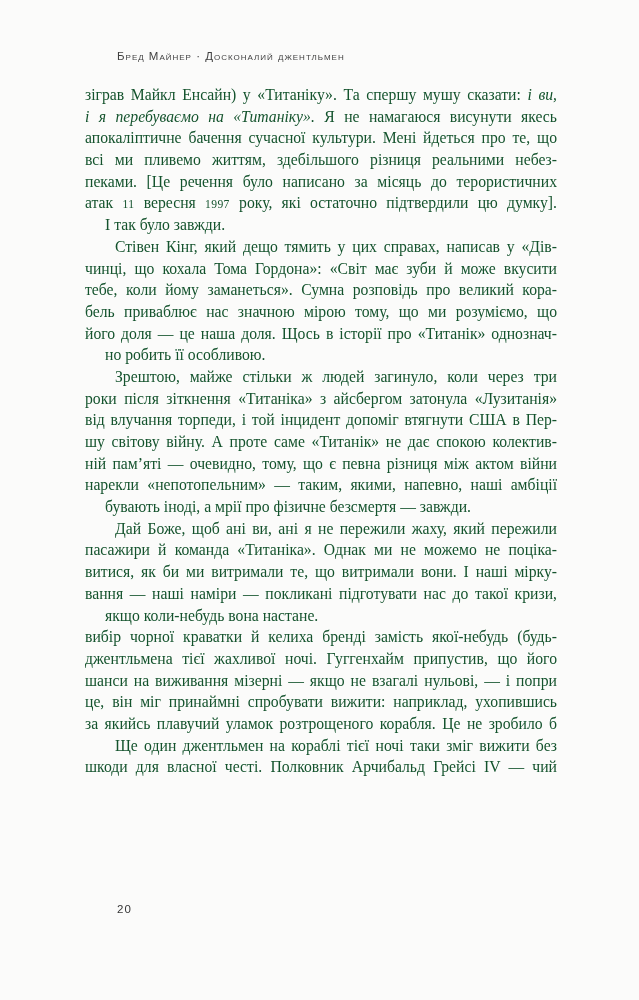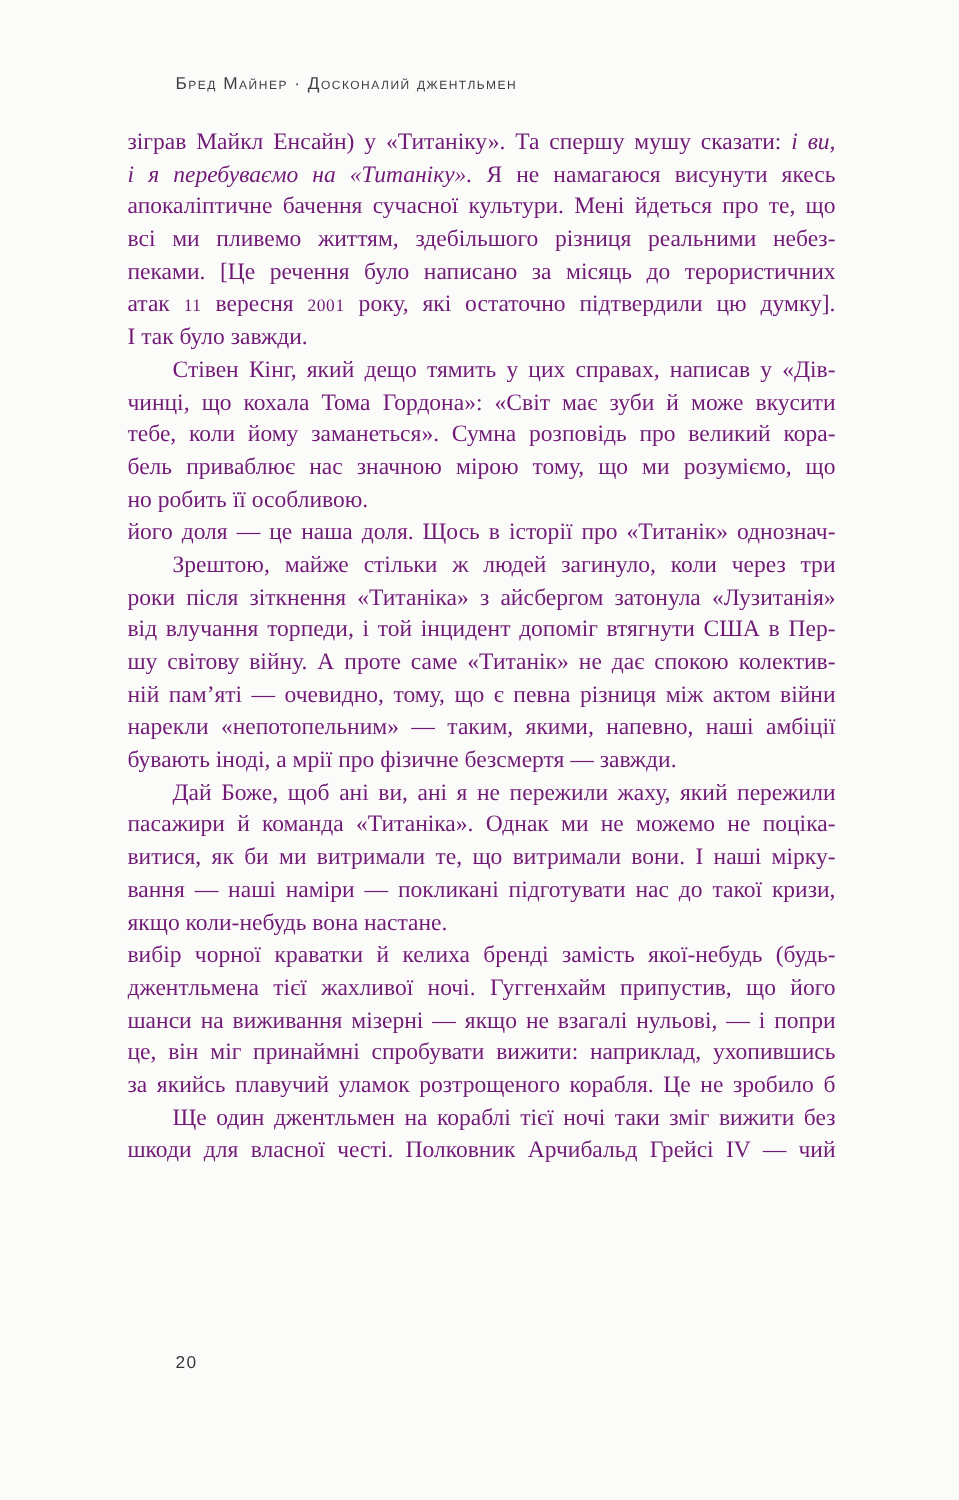--- a/index.html
+++ b/index.html
@@ -30,31 +30,32 @@
     color: #3f3f3f;
     white-space: nowrap;
   }
   .body-text {
     position: absolute;
     left: 85px;
     top: 84px;
     width: 472px;
     font-size: 15.7px;
     line-height: 21.7px;
-    color: #701a75;
+    color: #14532d;
   }
   .para { margin: 0; padding: 0; }
   .line {
     height: 21.7px;
     overflow: hidden;
     text-align: justify;
     text-align-last: justify;
   }
   .line.left {
     text-align-last: left;
+    margin-left: 20px;
   }
   .line.indent {
     text-indent: 30px;
   }
   .seg-italic { font-style: italic; }
   .seg-os {
     font-size: 0.74em;
     letter-spacing: 0.4px;
   }
   .page-number {
@@ -74,30 +75,30 @@
 <div class="page">
   <div class="running-header">Бред Майнер · Досконалий джентльмен</div>
 
   <div class="body-text" id="body-text">
       <div class="para">
         <div class="line"><span>зіграв Майкл Енсайн) у «Титаніку». Та спершу мушу сказати: </span><span class="seg-italic">і ви,</span></div>
         <div class="line"><span class="seg-italic">і я перебуваємо на «Титаніку».</span><span> Я не намагаюся висунути якесь</span></div>
         <div class="line"><span>апокаліптичне бачення сучасної культури. Мені йдеться про те, що</span></div>
         <div class="line"><span>всі ми пливемо життям, здебільшого різниця реальними небез-</span></div>
         <div class="line"><span>пеками. [Це речення було написано за місяць до терористичних</span></div>
-        <div class="line"><span>атак </span><span class="seg-os">11</span><span> вересня </span><span class="seg-os">2001</span><span> року, які остаточно підтвердили цю думку].</span></div>
+        <div class="line"><span>атак </span><span class="seg-os">11</span><span> вересня </span><span class="seg-os">1997</span><span> року, які остаточно підтвердили цю думку].</span></div>
         <div class="line left"><span>І так було завжди.</span></div>
       </div>
       <div class="para">
         <div class="line indent"><span>Стівен Кінг, який дещо тямить у цих справах, написав у «Дів-</span></div>
         <div class="line"><span>чинці, що кохала Тома Гордона»: «Світ має зуби й може вкусити</span></div>
         <div class="line"><span>тебе, коли йому заманеться». Сумна розповідь про великий кора-</span></div>
         <div class="line"><span>бель приваблює нас значною мірою тому, що ми розуміємо, що</span></div>
+        <div class="line"><span>його доля — це наша доля. Щось в історії про «Титанік» однознач-</span></div>
         <div class="line left"><span>но робить її особливою.</span></div>
-        <div class="line"><span>його доля — це наша доля. Щось в історії про «Титанік» однознач-</span></div>
       </div>
       <div class="para">
         <div class="line indent"><span>Зрештою, майже стільки ж людей загинуло, коли через три</span></div>
         <div class="line"><span>роки після зіткнення «Титаніка» з айсбергом затонула «Лузитанія»</span></div>
         <div class="line"><span>від влучання торпеди, і той інцидент допоміг втягнути США в Пер-</span></div>
         <div class="line"><span>шу світову війну. А проте саме «Титанік» не дає спокою колектив-</span></div>
         <div class="line"><span>ній пам’яті — очевидно, тому, що є певна різниця між актом війни</span></div>
         <div class="line"><span>нарекли «непотопельним» — таким, якими, напевно, наші амбіції</span></div>
         <div class="line left"><span>бувають іноді, а мрії про фізичне безсмертя — завжди.</span></div>
       </div>

